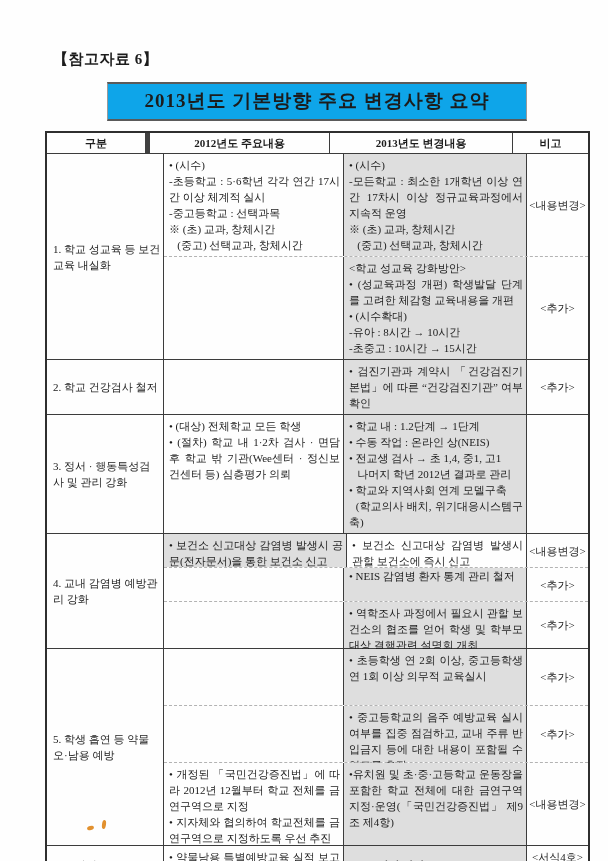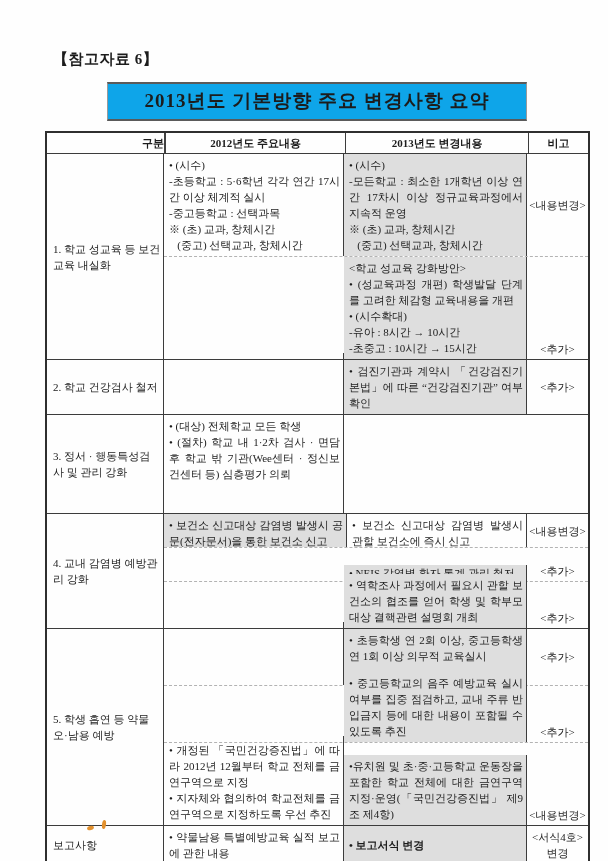--- a/index.html
+++ b/index.html
@@ -35,36 +35,36 @@
     width:545px;
     border:2px solid #2f2f2f;
     box-sizing:border-box;
     font-size:11px;line-height:16px;
   }
   .hrow{display:flex;border-bottom:1px solid #3c3c3c;}
   .hc{
     font-weight:bold;text-align:center;
     padding:2px 0;box-sizing:border-box;
   }
-  .hc.c-cat{width:119px;border-right:2px solid #404040;text-align:right;}
+  .hc.c-cat{width:103px;border-right:5px solid #404040;}
   .hc.c-2012{width:180px;border-right:1px solid #3c3c3c;}
   .hc.c-2013{width:183px;border-right:1px solid #3c3c3c;}
   .hc.c-note{flex:1;}
   .grp{display:flex;border-bottom:1px solid #3c3c3c;}
   .grp:last-child{border-bottom:none;}
   .cat{
     width:117px;border-right:1px solid #3c3c3c;
     box-sizing:border-box;
     display:flex;align-items:center;
     padding:3px 2px 3px 6px;
     white-space:pre-wrap;
   }
   .rows{flex:1;display:flex;flex-direction:column;}
   .srow{display:flex;flex:1;}
-  .srow + .srow{border-top:1px dashed #b3b3b3;align-items:flex-end;}
+  .srow + .srow{border-top:1px dashed #b3b3b3;}
   .cell{
     box-sizing:border-box;
     padding:3px 3px 3px 5px;
     white-space:pre-wrap;
     text-align:justify;
   }
   .c2012{width:180px;border-right:1px solid #3c3c3c;}
   .c2013{width:183px;border-right:1px solid #3c3c3c;background:#dedede;}
   .cnote{
     flex:1;display:flex;align-items:center;justify-content:center;
@@ -133,20 +133,26 @@
         </div>
       </div>
     </div>
 
     <div class="grp">
       <div class="cat">3. 정서 · 행동특성검사 및 관리 강화</div>
       <div class="rows">
         <div class="srow" style="min-height:98px">
           <div class="cell c2012">• (대상) 전체학교 모든 학생
 • (절차) 학교 내 1·2차 검사 · 면담 후 학교 밖 기관(Wee센터 · 정신보건센터 등) 심층평가 의뢰</div>
+          <div class="cell c2013">• 학교 내 : 1.2단계 → 1단계
+• 수동 작업 : 온라인 상(NEIS)
+• 전교생 검사 → 초 1,4, 중1, 고1
+   나머지 학년 2012년 결과로 관리
+• 학교와 지역사회 연계 모델구축
+  (학교의사 배치, 위기대응시스템구축)</div>
           <div class="cnote"></div>
         </div>
       </div>
     </div>
 
     <div class="grp">
       <div class="cat">4. 교내 감염병 예방관리 강화</div>
       <div class="rows">
         <div class="srow" style="min-height:31px">
           <div class="cell c2013">• 보건소 신고대상 감염병 발생시 공문(전자문서)을 통한 보건소 신고</div>

